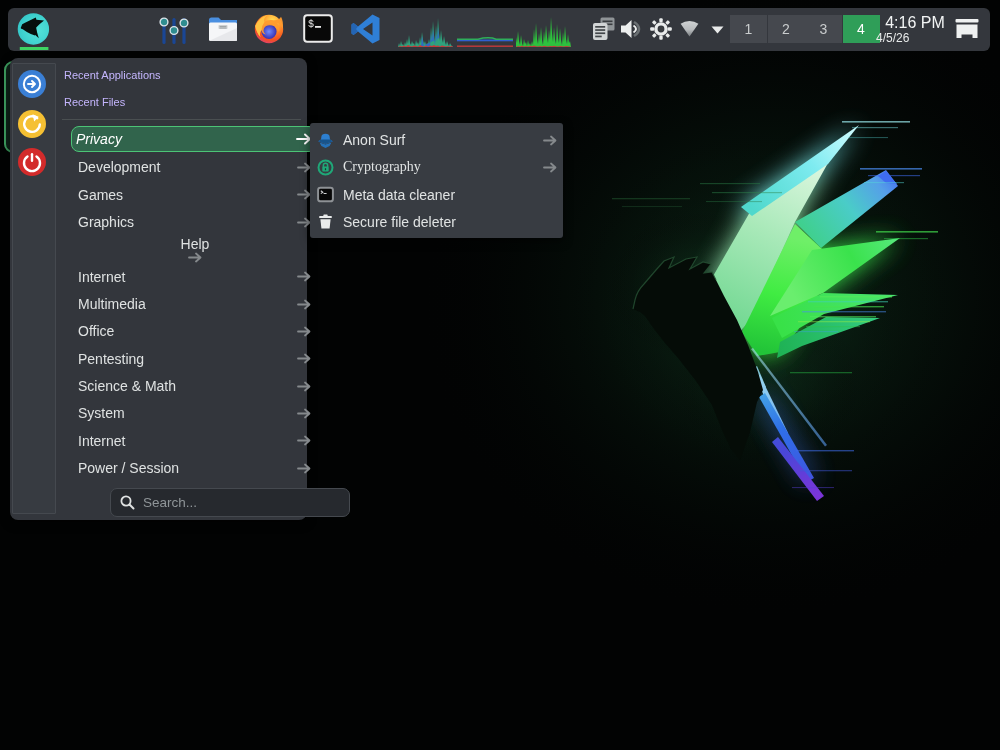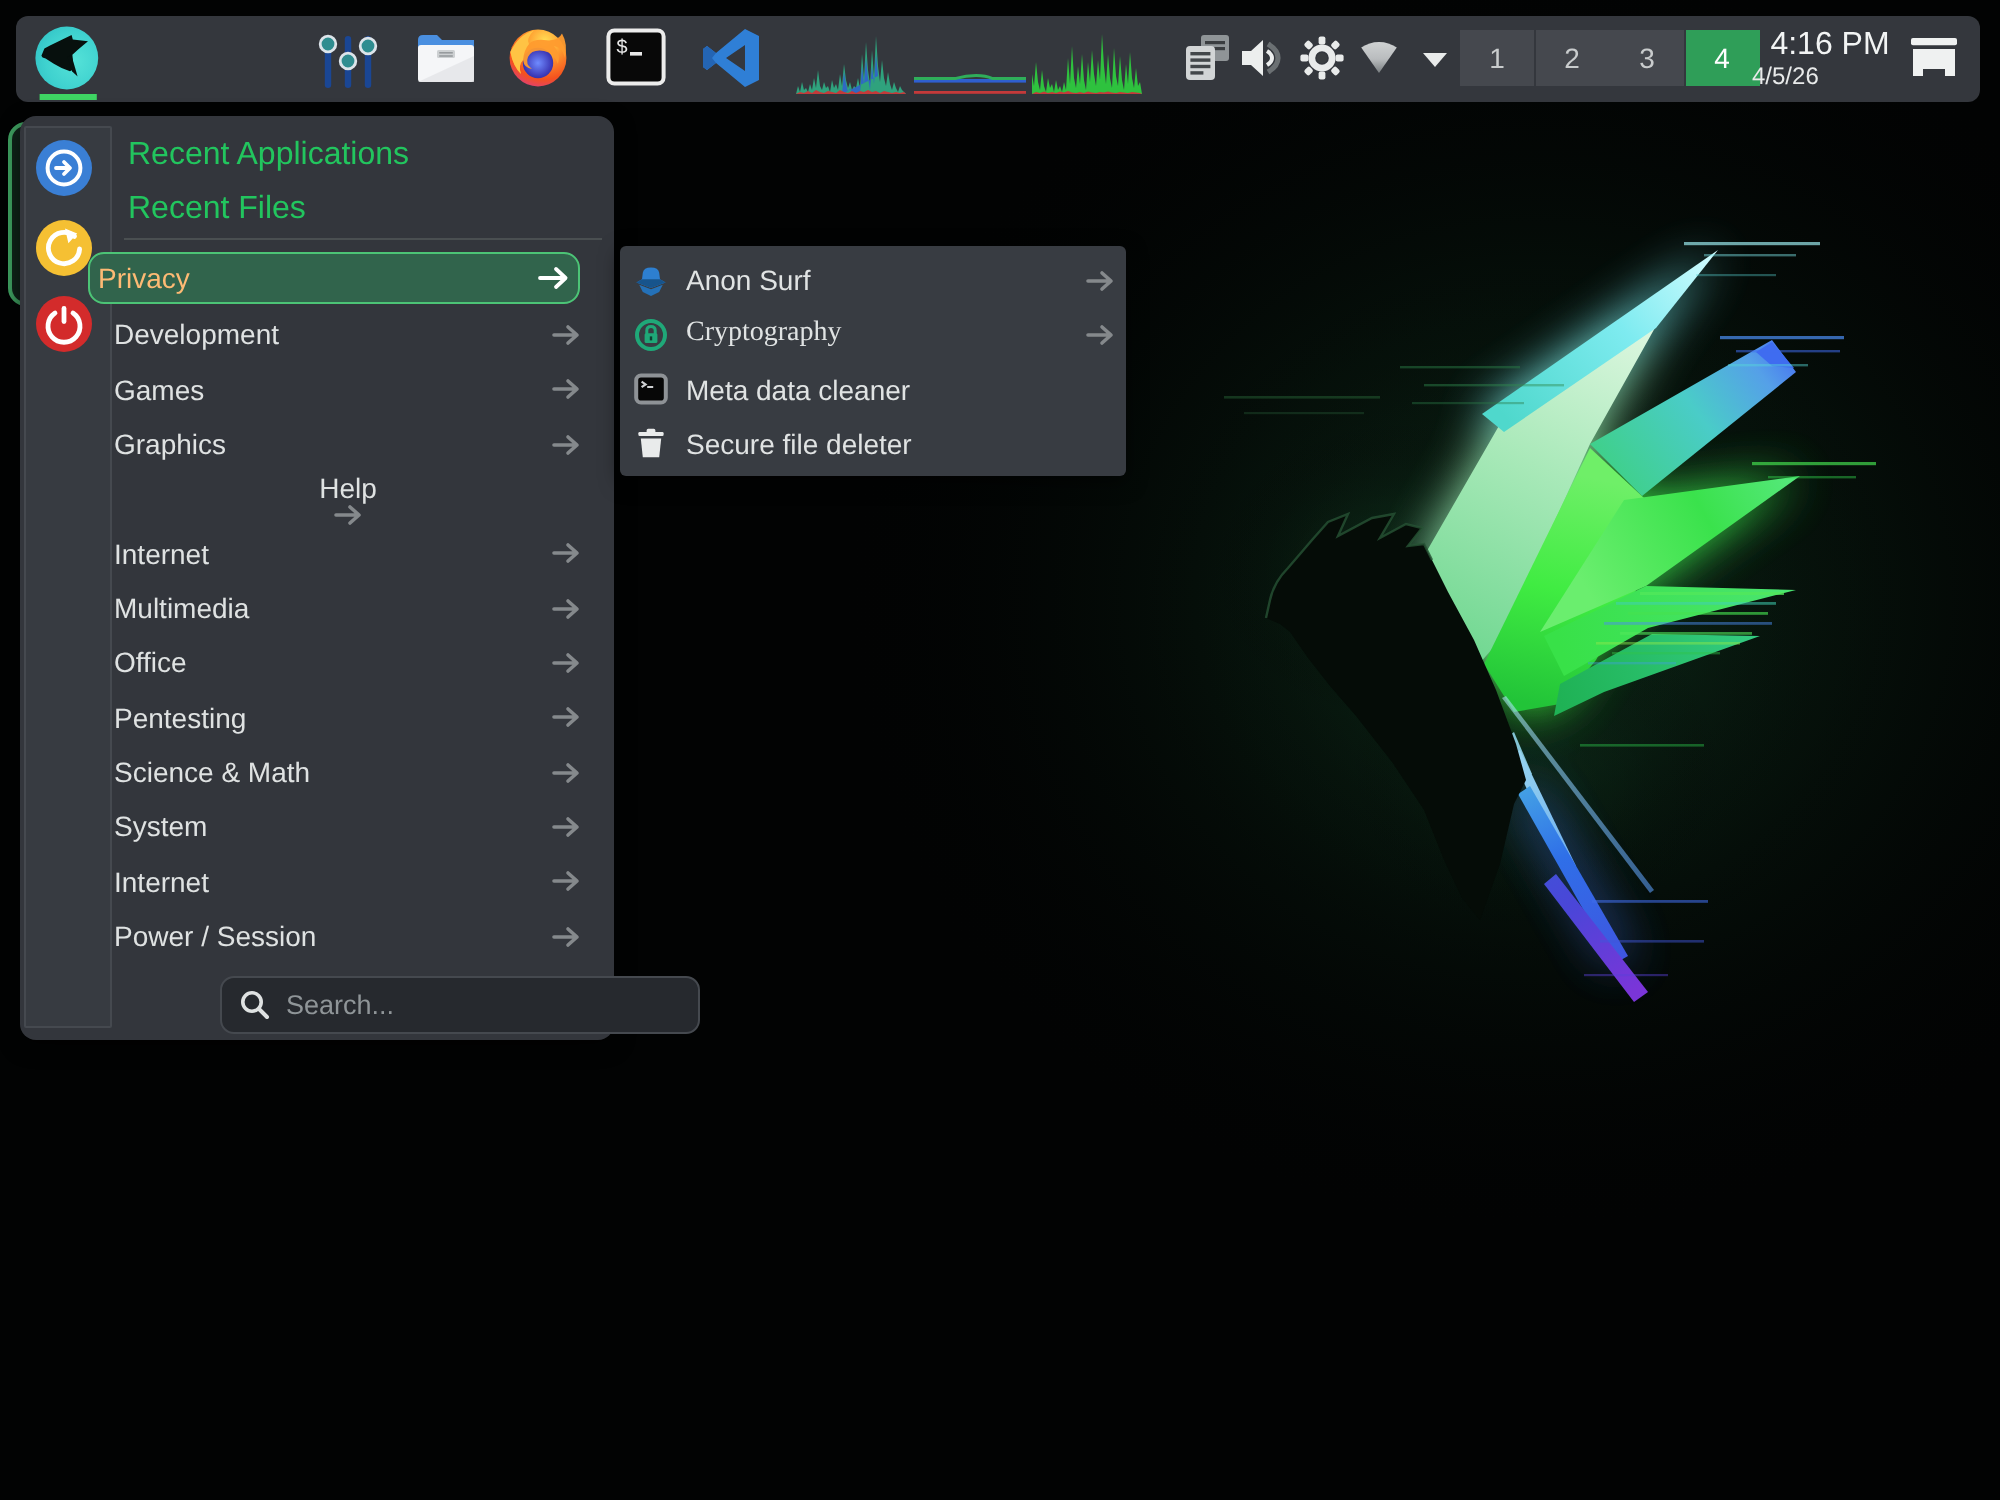--- a/index.html
+++ b/index.html
@@ -4,23 +4,23 @@
 <style>
   html,body{margin:0;padding:0;}
   body{width:1000px;height:750px;background:#020303;overflow:hidden;position:relative;
        font-family:"Liberation Sans", sans-serif;}
   .abs{position:absolute;}
   #panel{position:absolute;left:8px;top:8px;width:982px;height:43px;background:#34373d;border-radius:6px;}
   #greentab{position:absolute;left:4px;top:61px;width:30px;height:88px;border:2px solid #3fa161;border-radius:9px;background:#10241a;}
   #menu{position:absolute;left:10px;top:58px;width:297px;height:462px;background:#33363c;border-radius:8px;box-shadow:0 3px 10px rgba(0,0,0,0.6);}
   #sidebox{position:absolute;left:2px;top:5px;width:42px;height:449px;border:1px solid #45494f;background:#373b41;border-radius:1px;}
   .sbtn{position:absolute;left:8px;width:28px;height:28px;border-radius:50%;}
-  .recent{position:absolute;left:54px;color:#22c55e;font-size:16px;}
-  .mrow{position:absolute;left:47px;width:234px;height:27px;display:flex;align-items:center;justify-content:space-between;color:#dfe2e2;font-size:14px;}
-  #privbox{position:absolute;left:34px;top:68px;width:241px;height:24px;background:#31644c;border:1.5px solid #4cc476;border-radius:8px;display:flex;align-items:center;justify-content:space-between;padding:0 0 0 3px;color:#fdba74;font-size:14px;}
+  .recent{position:absolute;left:54px;color:#c4b5fd;font-size:11px;}
+  .mrow{position:absolute;left:68px;width:234px;height:27px;display:flex;align-items:center;justify-content:space-between;color:#dfe2e2;font-size:14px;}
+  #privbox{position:absolute;left:61px;top:68px;width:241px;height:24px;background:#31644c;border:1.5px solid #4cc476;border-radius:8px;display:flex;align-items:center;justify-content:space-between;padding:0 0 0 3px;color:#ffffff;font-size:14px;font-style:italic;}
   #sep{position:absolute;left:52px;top:61px;width:239px;height:1px;background:#4a4f51;}
   #search{position:absolute;left:54px;top:430px;width:238px;height:27px;background:#26292e;border:1px solid #45494f;border-radius:7px;display:flex;align-items:center;color:#8f9598;font-size:13.5px;margin-left:46px;}
   #submenu{position:absolute;left:310px;top:123px;width:253px;height:115px;background:#383c42;border-radius:3px;box-shadow:0 3px 10px rgba(0,0,0,0.55);}
   .srow{position:absolute;left:7px;width:240px;height:27px;display:flex;align-items:center;color:#e0e3e3;font-size:14px;}
   .srow .lbl{margin-left:9px;}
   .ws{position:absolute;top:15px;width:37px;height:28px;background:#45484e;color:#c9cccd;font-size:14px;display:flex;align-items:center;justify-content:center;}
   .clock1{position:absolute;left:878px;top:14px;width:74px;text-align:center;color:#f2f4f4;font-size:16px;}
   .clock2{position:absolute;left:876px;top:30.5px;width:76px;text-align:left;color:#e8eaea;font-size:12px;}
 </style>
 </head>

